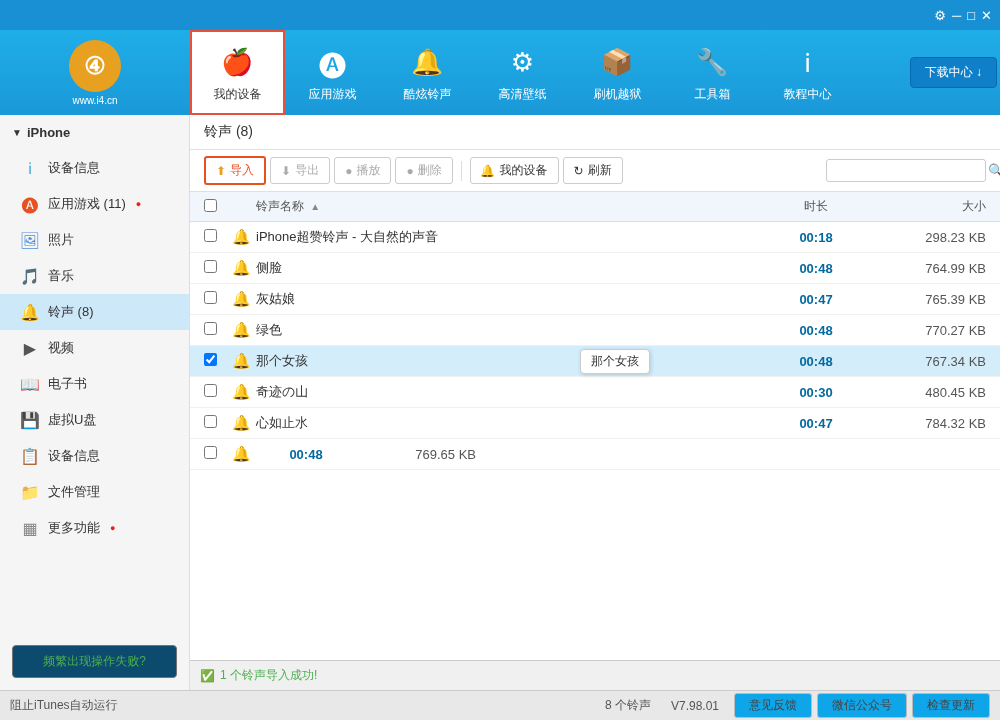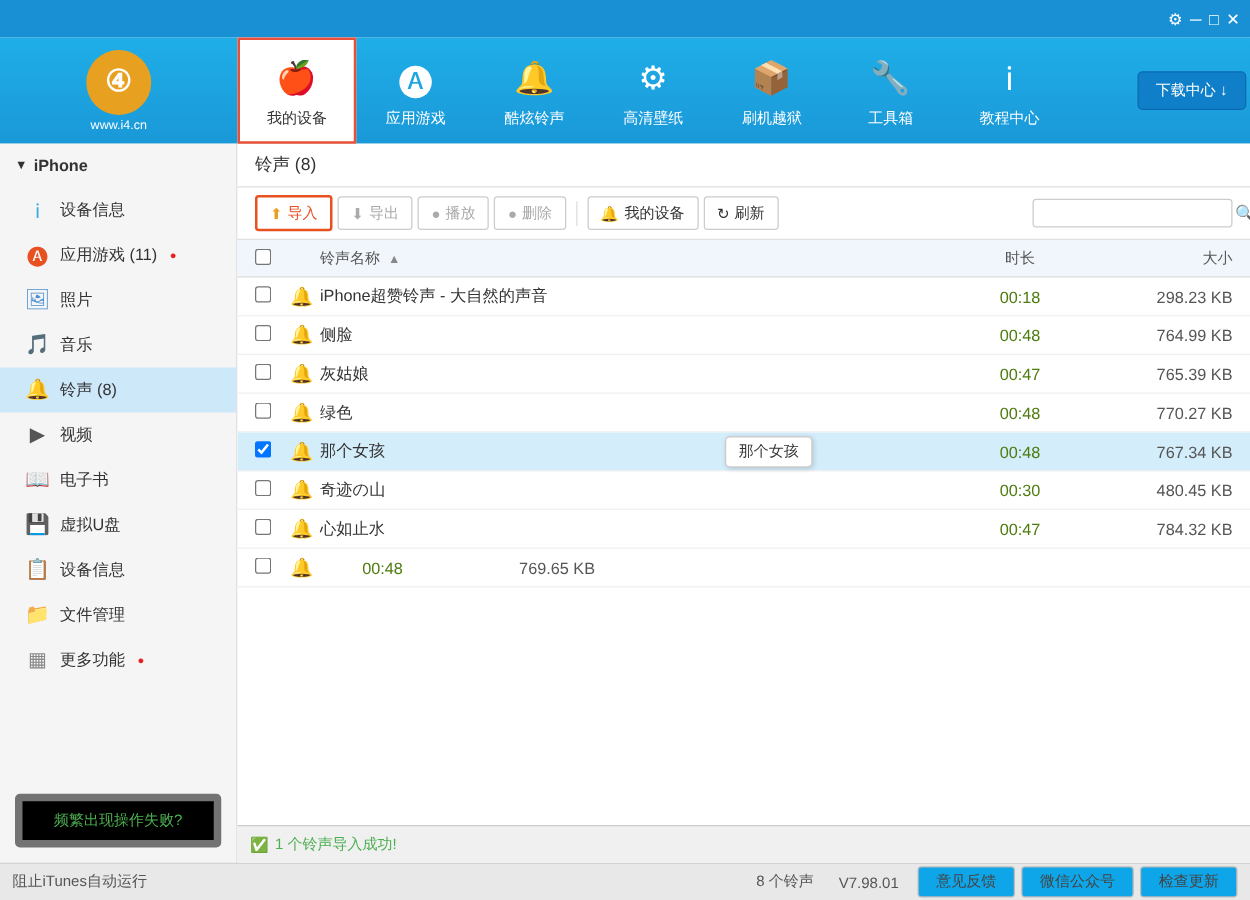--- a/index.html
+++ b/index.html
@@ -129,22 +129,22 @@
     }
     .sidebar-item .badge {
       font-size: 10px;
       color: #ff4444;
     }
     .sidebar-bottom {
       margin-top: auto;
       padding: 12px;
     }
     .freq-fail-btn {
-      background: #000000;
-      border: 6px solid #737373;
+      background: #0c4a6e;
+      border: 1px solid #737373;
       color: #4caf50;
       padding: 7px 10px;
       border-radius: 4px;
       cursor: pointer;
       font-size: 12px;
       width: 100%;
       text-align: center;
       margin-top: 32px;
     }
 
@@ -223,21 +223,21 @@
       padding: 6px 14px;
       border-bottom: 1px solid #f0f0f0;
       font-size: 13px;
       color: #333;
       cursor: pointer;
     }
     .table-row.selected { background: #d4edfa; }
     .row-check { width: 28px; flex-shrink: 0; }
     .row-icon { width: 24px; flex-shrink: 0; color: #3aabdc; font-size: 15px; }
     .row-name { flex: 1; }
-    .row-dur { width: 100px; color: #4d7c0f; }
+    .row-dur { width: 100px; color: #0369a1; font-weight: bold; }
     .row-size { width: 120px; text-align: right; color: #555; }
     .tooltip-bubble {
       background: white;
       border: 1px solid #ccc;
       border-radius: 4px;
       padding: 3px 10px;
       font-size: 12px;
       color: #333;
       position: absolute;
       left: 390px;

